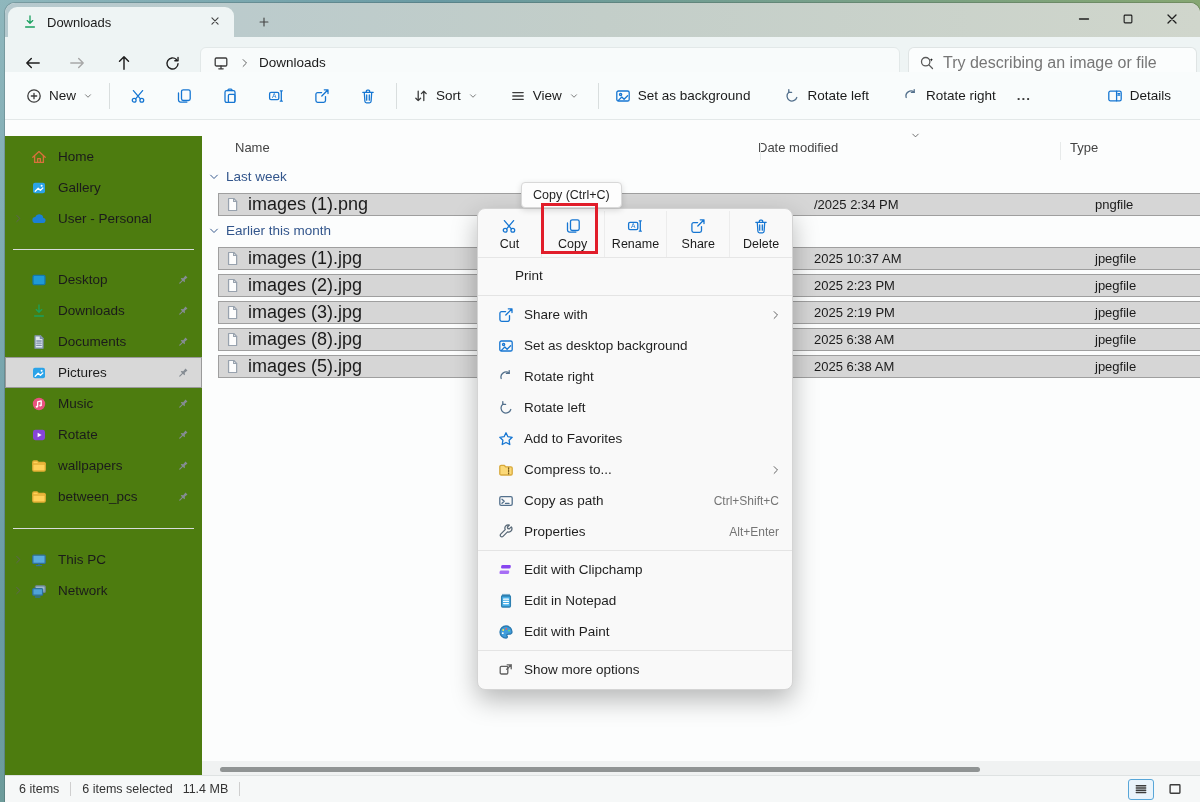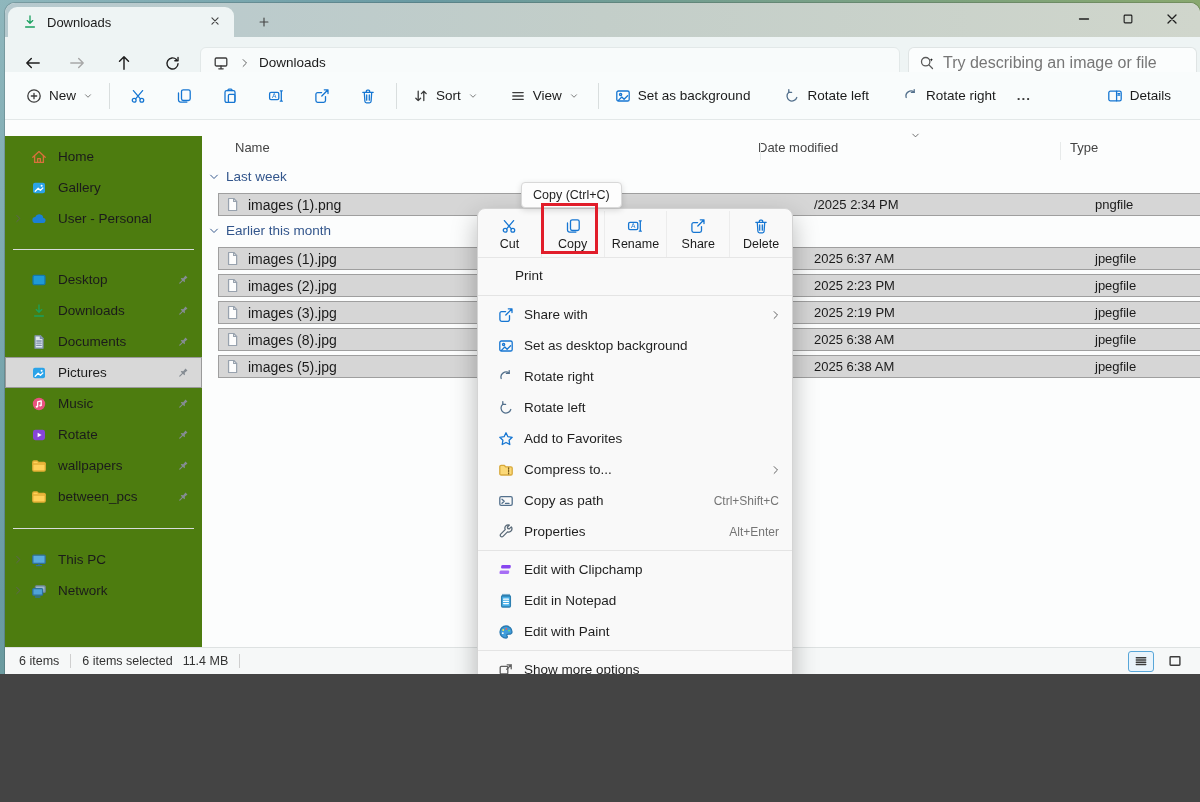--- a/index.html
+++ b/index.html
@@ -1,17 +1,17 @@
 <!DOCTYPE html>
 <html><head>
 <meta charset="utf-8">
 <style>
   * { margin:0; padding:0; box-sizing:border-box; }
   body { font-family:"Liberation Sans","DejaVu Sans",sans-serif; background:#444; }
-  #screen { position:relative; width:1200px; height:674px; overflow:hidden;
+  #screen { position:relative; width:1200px; height:802px; overflow:hidden;
     background:linear-gradient(125deg,#8fb7bd 0%,#699aa3 25%,#7fa37a 60%,#93ad62 85%,#a7b65c 100%); }
   .window { position:absolute; left:5px; top:3px; right:0; bottom:0;
     border-radius:10px 10px 0 0; overflow:hidden; background:#fcfdfd;
     box-shadow:0 0 0 1px rgba(0,0,0,.15); }
 
   
   .tabbar { position:absolute; left:0; top:0; right:0; height:34px;
     background:linear-gradient(90deg,#b6c9ce,#c3cec9 50%,#d0d6cc); }
   .tab { position:absolute; left:3px; top:4px; width:226px; height:30px;
     background:#eef4f4; border-radius:9px 9px 0 0; display:flex; align-items:center; }
@@ -65,21 +65,21 @@
   
   .content { position:absolute; left:197px; top:133px; right:0; bottom:44px; background:#fcfdfd; }
   .colhead { position:absolute; top:4px; font-size:13px; color:#444; }
   .colsep { position:absolute; top:6px; width:1px; height:18px; background:#e7eaea; }
   .sortchev { position:absolute; top:-6px; }
   .group { position:absolute; display:flex; align-items:center; gap:6px; left:6px; }
   .group .glabel { font-size:13.5px; color:#33568c; }
   .frow { position:absolute; left:16px; width:983px; height:23px; background:#d6d6d6;
     box-shadow:inset 0 0 0 1px #9f9f9f; display:flex; align-items:center; }
   .frow .ficon { margin-left:7px; width:15px; height:15px; }
-  .frow .fname { margin-left:8px; font-size:14px; color:#1b1b1b; }
+  .frow .fname { margin-left:8px; font-size:18px; color:#1b1b1b; }
   .frow .fdate { position:absolute; left:596px; font-size:13px; color:#1b1b1b; white-space:nowrap; }
   .frow .ftype { position:absolute; left:877px; font-size:13px; color:#1b1b1b; }
 
   
   .hscroll { position:absolute; left:197px; right:0; top:758px; height:17px; background:#f0f2f2; }
   .hthumb { position:absolute; left:18px; top:6px; width:760px; height:5px; background:#909494; border-radius:3px; }
   .statusbar { position:absolute; left:0; right:0; bottom:0; height:27px; background:#f6f8f8;
     border-top:1px solid #dee2e2; display:flex; align-items:center; font-size:12.5px; color:#333; }
   .sb-sep { width:1px; height:14px; background:#cfcfcf; margin:0 11px; }
   .sb-count { margin-left:14px; }
@@ -587,21 +587,21 @@
         <span class="glabel">Earlier this month</span>
       </div>
       <div class="frow" style="top:111px">
         <span class="ficon">
             <svg width="15" height="15" viewBox="0 0 16 16" fill="none" stroke-width="1.3" stroke-linecap="round" stroke-linejoin="round" style="display:block">
               <path d="M3.8 1.6h5.6l3 3v9.8H3.8z" fill="#fdfdfd" stroke="#98a2ae"></path>
               <path d="M9.2 1.6v3.2h3.2" stroke="#98a2ae"></path>
             </svg>
           </span>
         <span class="fname">images (1).jpg</span>
-        <span class="fdate">2025 6:37 AM</span>
+        <span class="fdate">2025 10:37 AM</span>
         <span class="ftype">jpegfile</span>
       </div>
       <div class="frow" style="top:138px">
         <span class="ficon">
             <svg width="15" height="15" viewBox="0 0 16 16" fill="none" stroke-width="1.3" stroke-linecap="round" stroke-linejoin="round" style="display:block">
               <path d="M3.8 1.6h5.6l3 3v9.8H3.8z" fill="#fdfdfd" stroke="#98a2ae"></path>
               <path d="M9.2 1.6v3.2h3.2" stroke="#98a2ae"></path>
             </svg>
           </span>
         <span class="fname">images (2).jpg</span>

